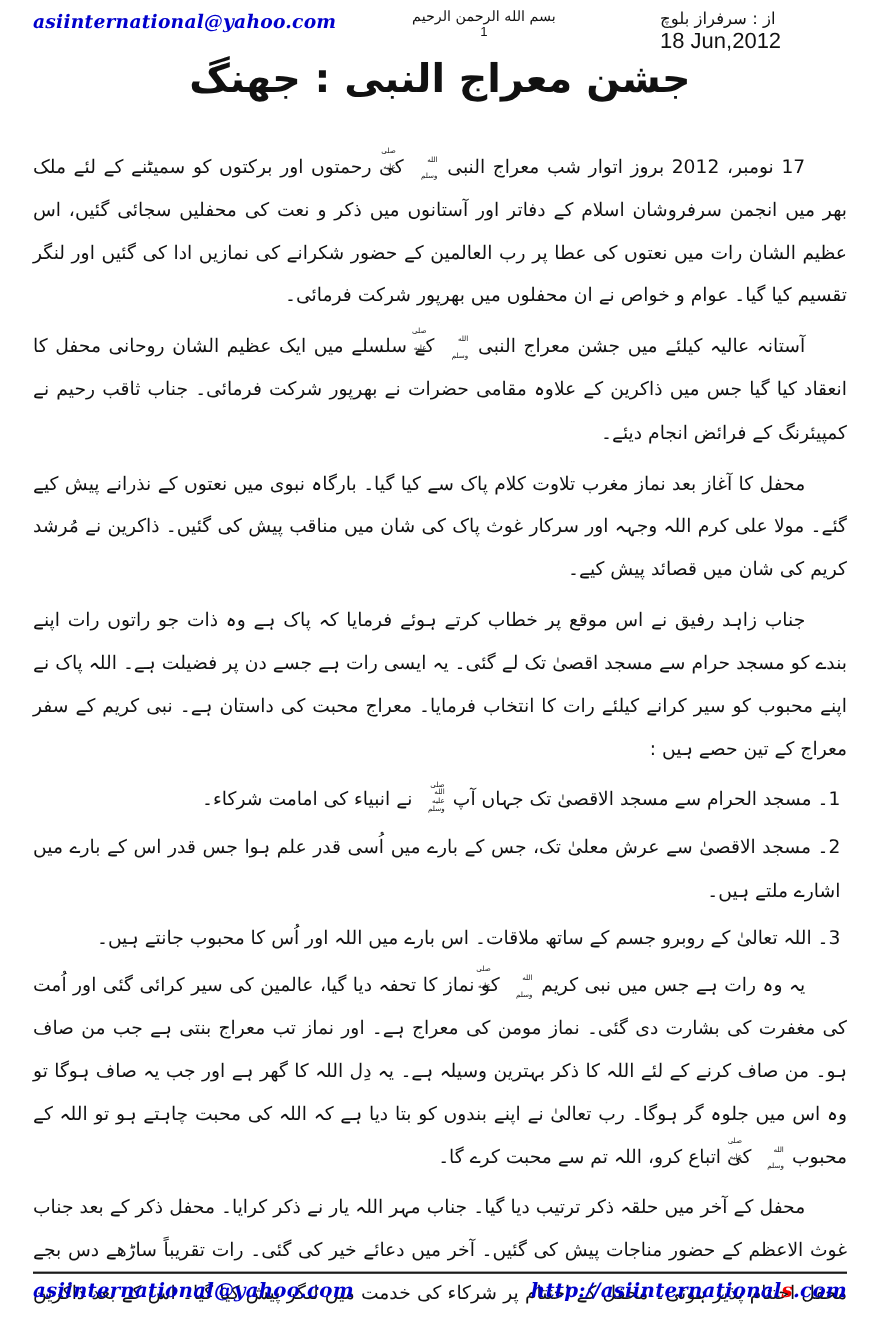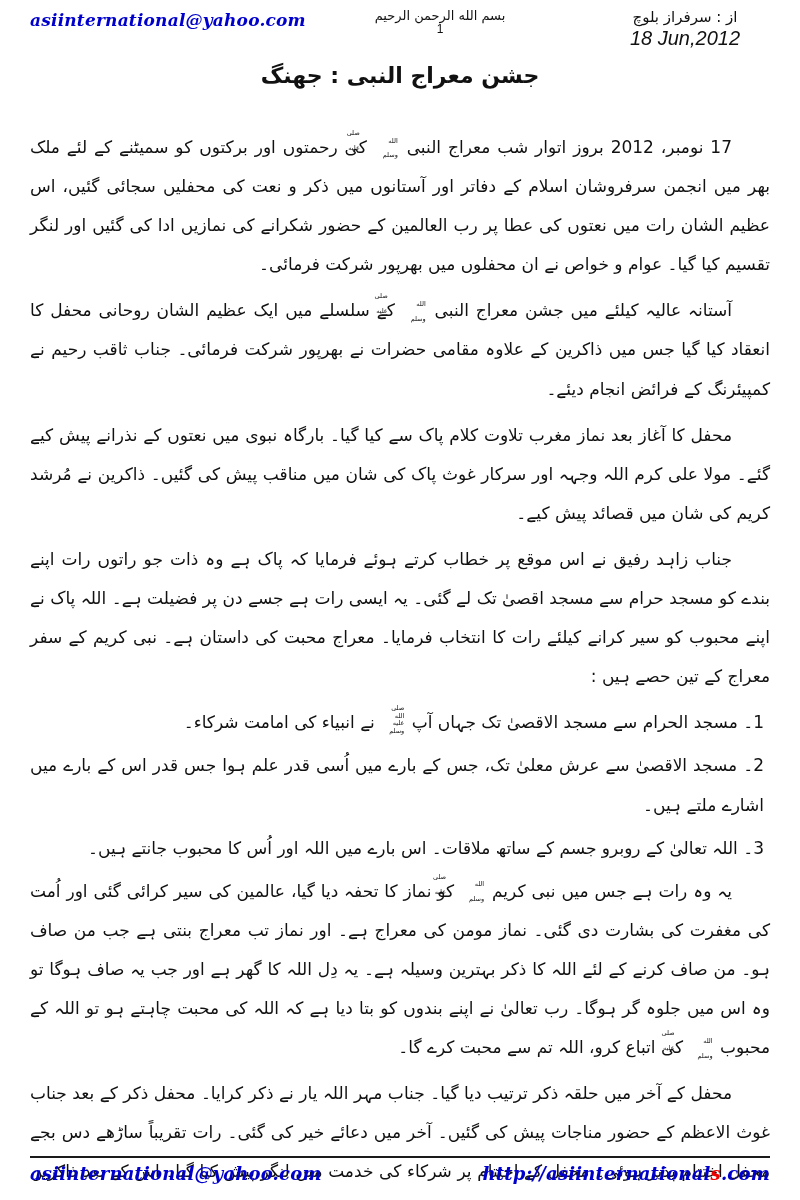--- a/index.html
+++ b/index.html
@@ -12,26 +12,26 @@
 
   
   .hdr{display:grid;grid-template-columns:250px 1fr 170px;align-items:start;}
   .hdr-email{
     font-family:"DejaVu Serif",serif;font-style:italic;font-weight:bold;
     font-size:17px;color:#0000cc;letter-spacing:.2px;padding-top:2px;
   }
   .hdr-center{text-align:center;}
   .bismillah{font-size:13px;direction:rtl;}
   .pageno{font-size:12px;font-family:"Liberation Sans",sans-serif;line-height:1;}
-  .hdr-right{text-align:center;}
+  .hdr-right{text-align:left;}
   .byline{font-size:15px;direction:rtl;}
-  .date{font-family:"Liberation Sans","DejaVu Sans",sans-serif;font-size:20px;line-height:1.2;font-style:italic;}
+  .date{font-family:"Liberation Sans","DejaVu Sans",sans-serif;font-size:20px;line-height:1.2;}
   .title{
-    text-align:center;direction:rtl;font-size:22px;font-weight:600;
-    margin-top:13px;letter-spacing:1px;
+    text-align:center;direction:rtl;font-size:36px;font-weight:600;
+    margin-top:2px;letter-spacing:1px;
   }
 
   
   .bodytext{margin-top:40px;}
   .para{
     direction:rtl;text-align:justify;
     font-size:17px;line-height:2.3;margin:0 0 7px 0;
     text-indent:38px;
   }
   .para.list{text-indent:0;padding-right:6px;margin-bottom:4px;}

